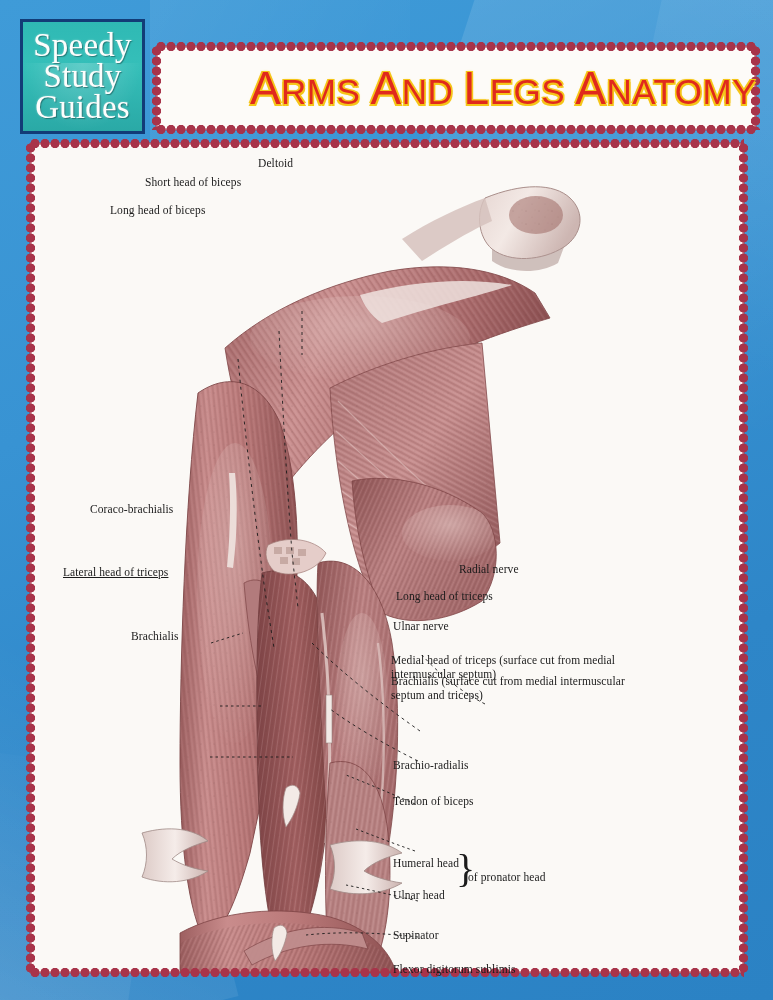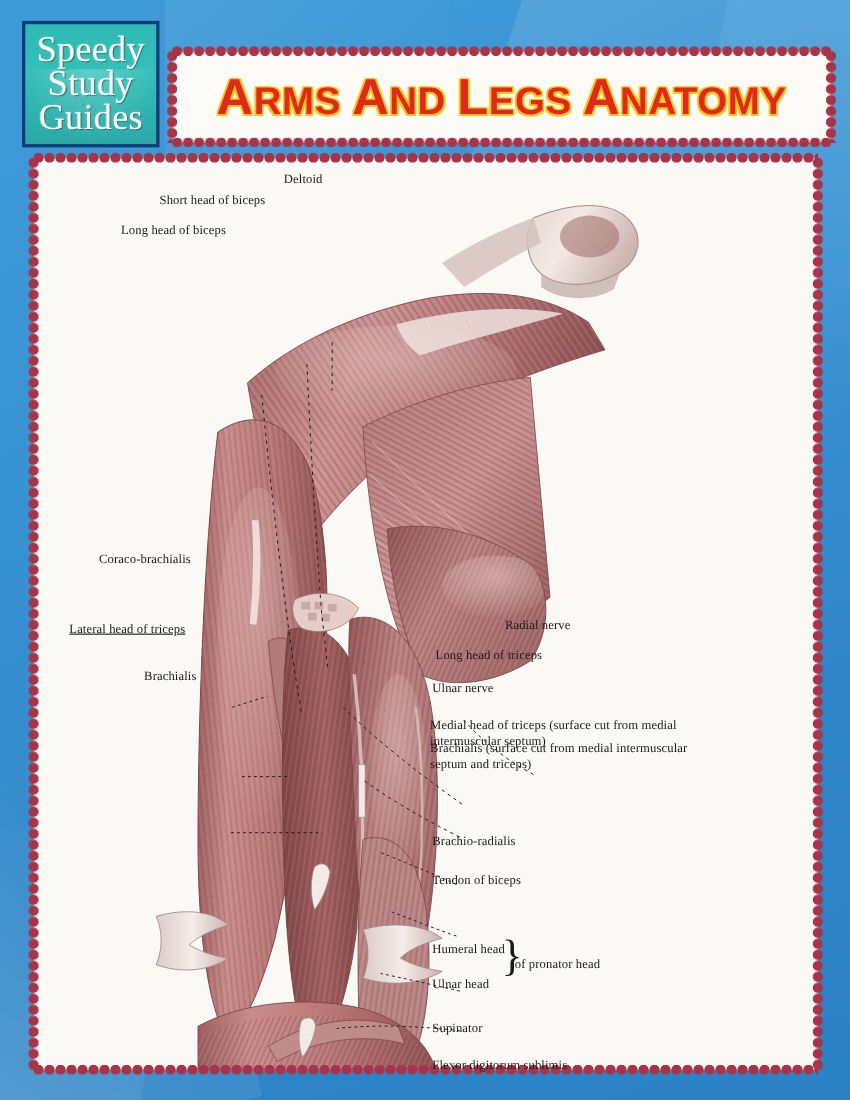--- a/index.html
+++ b/index.html
@@ -63,23 +63,23 @@
     background-size:10px 9px;
     -webkit-mask-image:linear-gradient(#000,#000);
   }
   .wave-dot-v{
     position:absolute;width:9px;top:0;bottom:0;
     background-image:radial-gradient(circle at 4.5px 5px,#a8344a 0 4.4px,rgba(0,0,0,0) 4.9px);
     background-size:9px 10px;
   }
   #title{
     position:absolute;left:0;right:0;top:0;bottom:0;
-    display:flex;align-items:center;justify-content:center;
+    display:flex;align-items:center;justify-content:flex-end;
     font-family:"Liberation Sans", sans-serif;
-    font-weight:bold;
+    font-weight:normal;
     font-size:46px;
     color:#e0291d;
     letter-spacing:.5px;
     white-space:nowrap;
     text-shadow:
       -1.5px -1.5px 0 #f5c518, 1.5px -1.5px 0 #f5c518,
       -1.5px  1.5px 0 #f5c518, 1.5px  1.5px 0 #f5c518,
        0 0 3px #f7d04a;
     z-index:3;
   }
@@ -457,21 +457,21 @@
     <div class="wave-dot-v" style="left:-4px;"></div>
     <div class="wave-dot-v" style="right:-4px;"></div>
   </div>
 
   <div id="labels">
       <div class="lbl r" style="left: 258px; top: 157px;">Deltoid</div>
       <div class="lbl r" style="left: 145px; top: 176px;">Short head of biceps</div>
       <div class="lbl r" style="left: 110px; top: 204px;">Long head of biceps</div>
       <div class="lbl r" style="left: 90px; top: 503px;">Coraco-brachialis</div>
       <div class="lbl r" style="left: 63px; top: 566px; text-decoration: underline;">Lateral head of triceps</div>
-      <div class="lbl r" style="left: 131px; top: 609px;">Brachialis</div>
+      <div class="lbl r" style="left: 131px; top: 630px;">Brachialis</div>
       <div class="lbl r" style="left: 459px; top: 563px;">Radial nerve</div>
       <div class="lbl r" style="left: 396px; top: 590px;">Long head of triceps</div>
       <div class="lbl r" style="left: 393px; top: 620px;">Ulnar nerve</div>
       <div class="lbl r" style="left: 391px; top: 654px;">Medial head of triceps (surface cut from medial
 intermuscular septum)</div>
       <div class="lbl r" style="left: 391px; top: 675px;">Brachialis (surface cut from medial intermuscular
 septum and triceps)</div>
       <div class="lbl r" style="left: 393px; top: 759px;">Brachio-radialis</div>
       <div class="lbl r" style="left: 393px; top: 795px;">Tendon of biceps</div>
       <div class="lbl r" style="left: 393px; top: 857px;">Humeral head</div>

